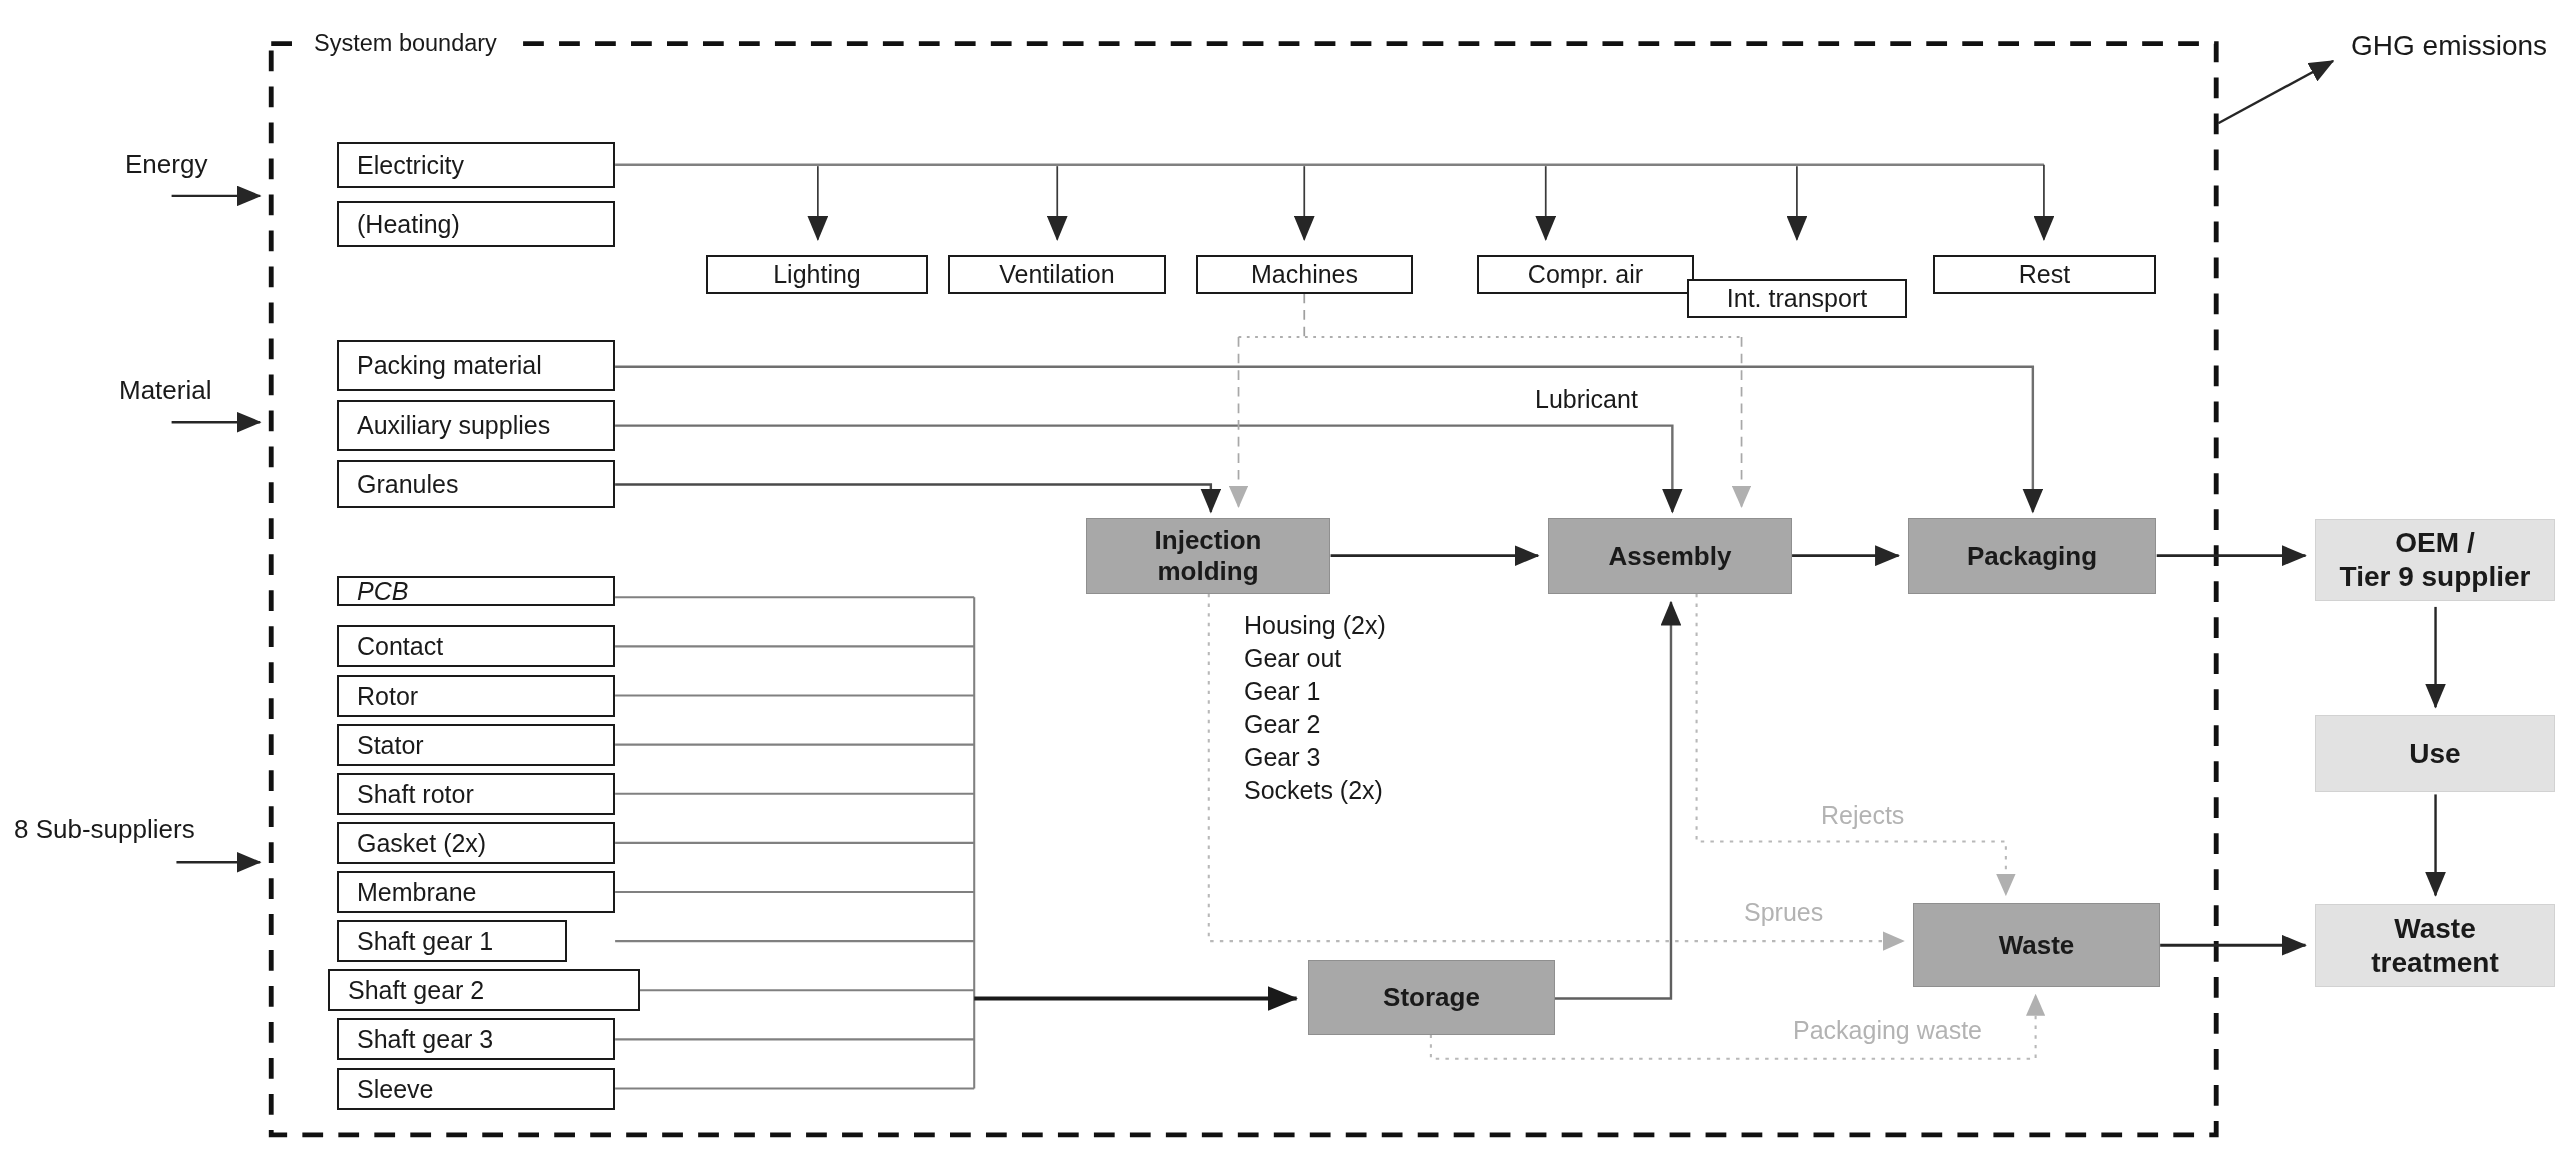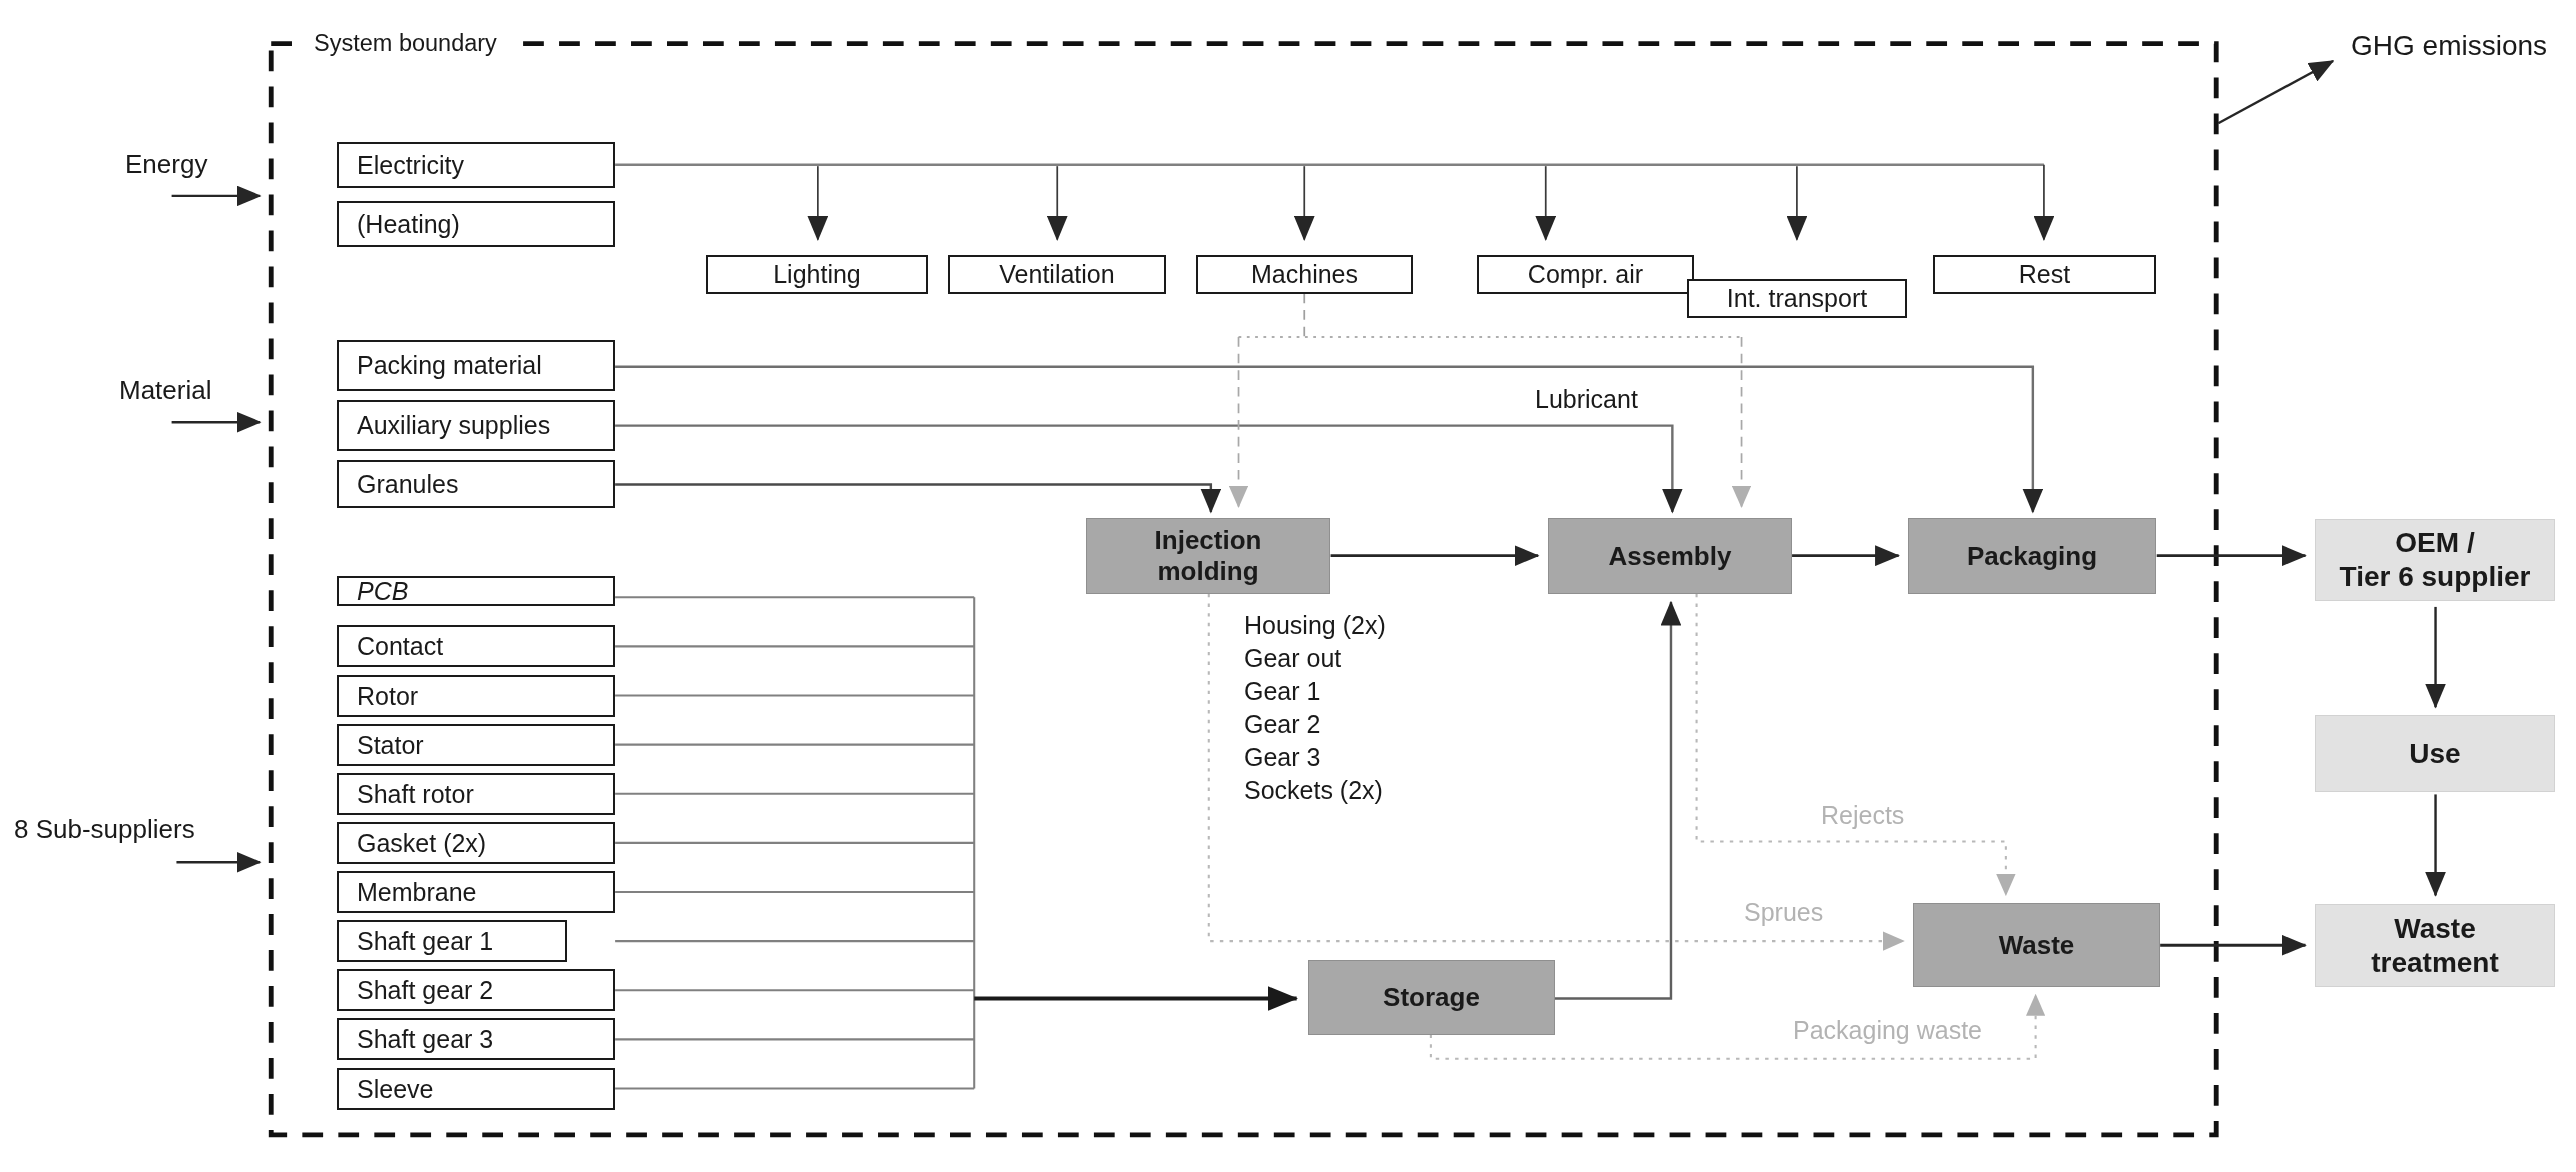--- a/index.html
+++ b/index.html
@@ -110,21 +110,21 @@
   <div class="inbox" style="left:337px;top:460px;width:278px;height:48px;">Granules</div>
 
   <div class="inbox" style="left:337px;top:576px;width:278px;height:30px;font-style:italic;">PCB</div>
   <div class="inbox" style="left:337px;top:625px;width:278px;height:42px;">Contact</div>
   <div class="inbox" style="left:337px;top:675px;width:278px;height:42px;">Rotor</div>
   <div class="inbox" style="left:337px;top:724px;width:278px;height:42px;">Stator</div>
   <div class="inbox" style="left:337px;top:773px;width:278px;height:42px;">Shaft rotor</div>
   <div class="inbox" style="left:337px;top:822px;width:278px;height:42px;">Gasket (2x)</div>
   <div class="inbox" style="left:337px;top:871px;width:278px;height:42px;">Membrane</div>
   <div class="inbox" style="left:337px;top:920px;width:230px;height:42px;">Shaft gear 1</div>
-  <div class="inbox" style="left:337px;top:969px;width:278px;height:42px;">Shaft gear 2</div>
+  <div class="inbox" style="left:328px;top:969px;width:312px;height:42px;">Shaft gear 2</div>
   <div class="inbox" style="left:337px;top:1018px;width:278px;height:42px;">Shaft gear 3</div>
   <div class="inbox" style="left:337px;top:1068px;width:278px;height:42px;">Sleeve</div>
 
   <div class="ebox" style="left:706px;top:255px;width:222px;height:39px;">Lighting</div>
   <div class="ebox" style="left:948px;top:255px;width:218px;height:39px;">Ventilation</div>
   <div class="ebox" style="left:1196px;top:255px;width:217px;height:39px;">Machines</div>
   <div class="ebox" style="left:1437px;top:255px;width:217px;height:39px;margin-left:40px;">Compr. air</div>
   <div class="ebox" style="left:1687px;top:255px;width:220px;height:39px;margin-top:24px;">Int. transport</div>
   <div class="ebox" style="left:1933px;top:255px;width:223px;height:39px;">Rest</div>
 
@@ -146,21 +146,21 @@
     <div>Sockets (2x)</div>
   </div>
 
   <div class="lbl" style="left:1535px;top:385px;font-size:25px;">Lubricant</div>
   <div class="lbl flow" style="left:1821px;top:801px;">Rejects</div>
   <div class="lbl flow" style="left:1744px;top:898px;">Sprues</div>
   <div class="lbl flow" style="left:1793px;top:1016px;">Packaging waste</div>
 
   <div class="xbox" style="left:2315px;top:519px;width:240px;height:82px;">
     <span>OEM /</span>
-    <span>Tier 6 supplier</span>
+    <span>Tier 9 supplier</span>
   </div>
   <div class="xbox" style="left:2315px;top:715px;width:240px;height:77px;">Use</div>
   <div class="xbox" style="left:2315px;top:904px;width:240px;height:83px;">
     <span>Waste</span>
     <span>treatment</span>
   </div>
 
 </div>
 
 

